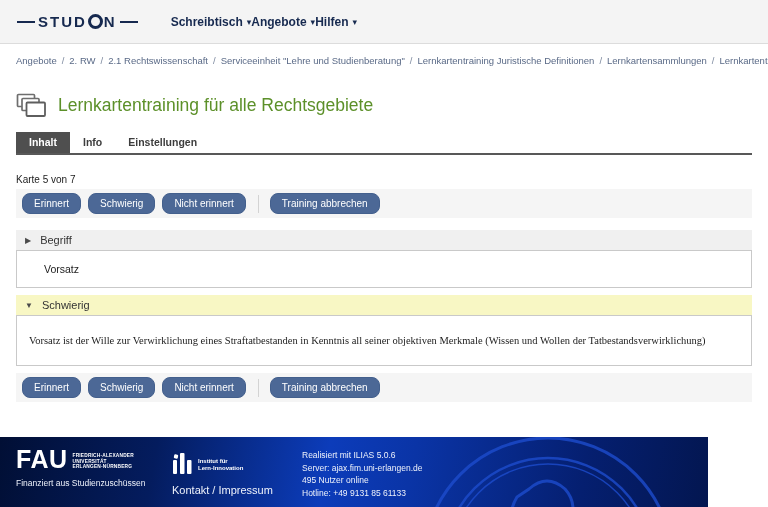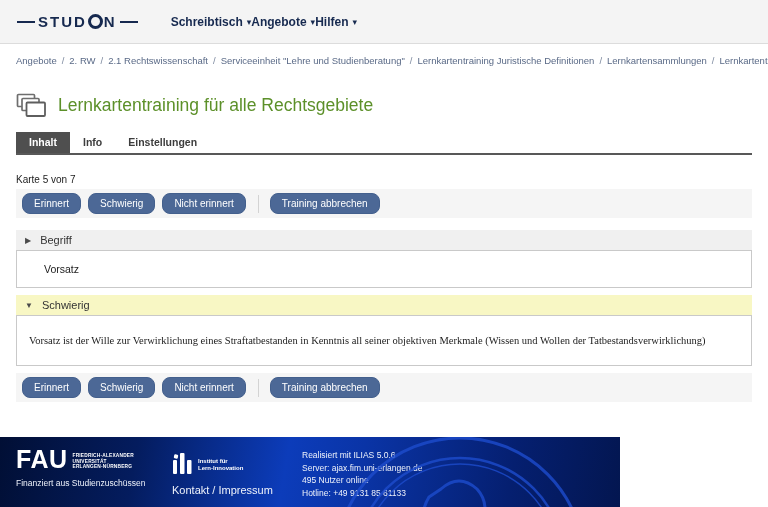--- a/index.html
+++ b/index.html
@@ -103,21 +103,21 @@
     font-size: 10.5px; color: #222;
     min-height: 36px;
   }
   .section.highlight .acc-body { padding: 19px 12px; min-height: 50px; font-family: Liberation Serif, serif; }
 
   .bottom-toolbar { margin-top: 6px; }
 
   
   .footer {
     position: absolute; left: 0; bottom: 0;
-    width: 620px; height: 70px;
+    width: 708px; height: 70px;
     background: linear-gradient(100deg,
       #010f35 0%, #041c5e 22%, #0c3cba 46%, #0a34a6 58%, #051f70 82%, #031650 100%);
     overflow: hidden;
     color: #fff;
     display: flex;
     padding: 11px 0 0 16px;
   }
   .seal { position: absolute; right: -55px; top: -10px; opacity: 0.8; pointer-events: none; }
 
   .fau-col { width: 140px; }

